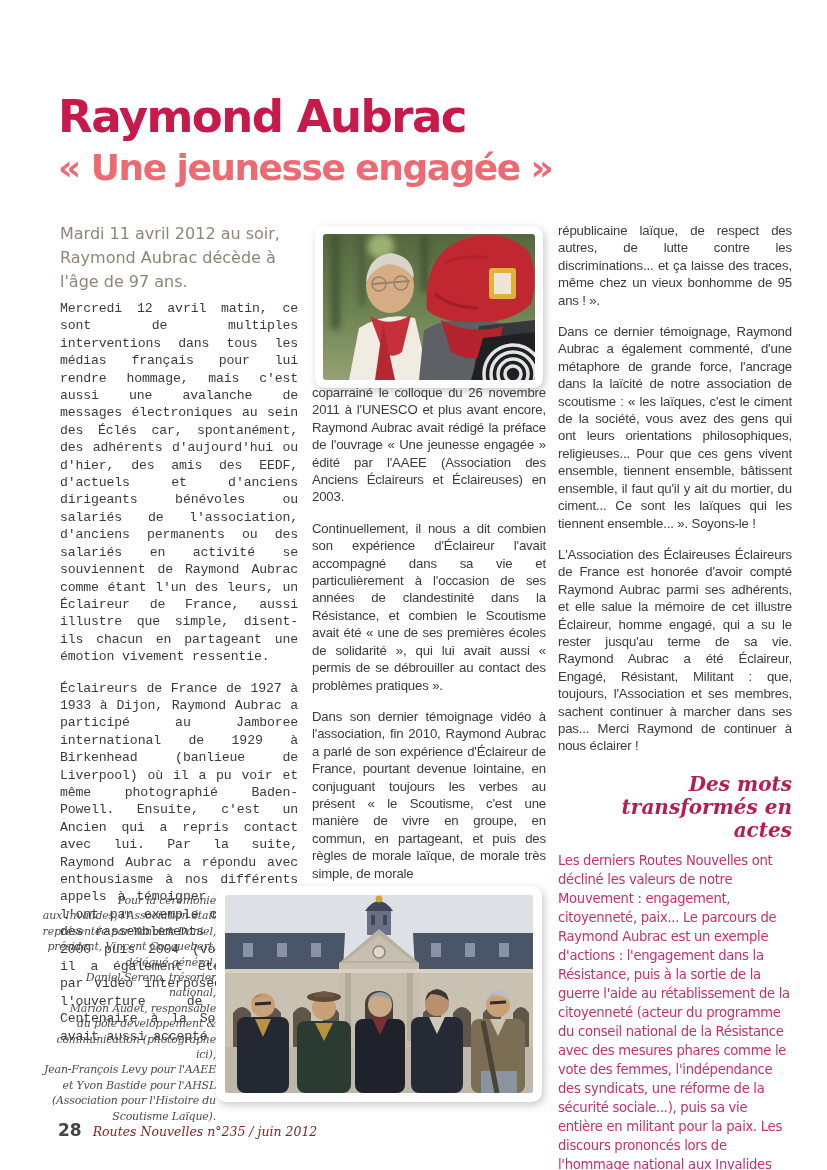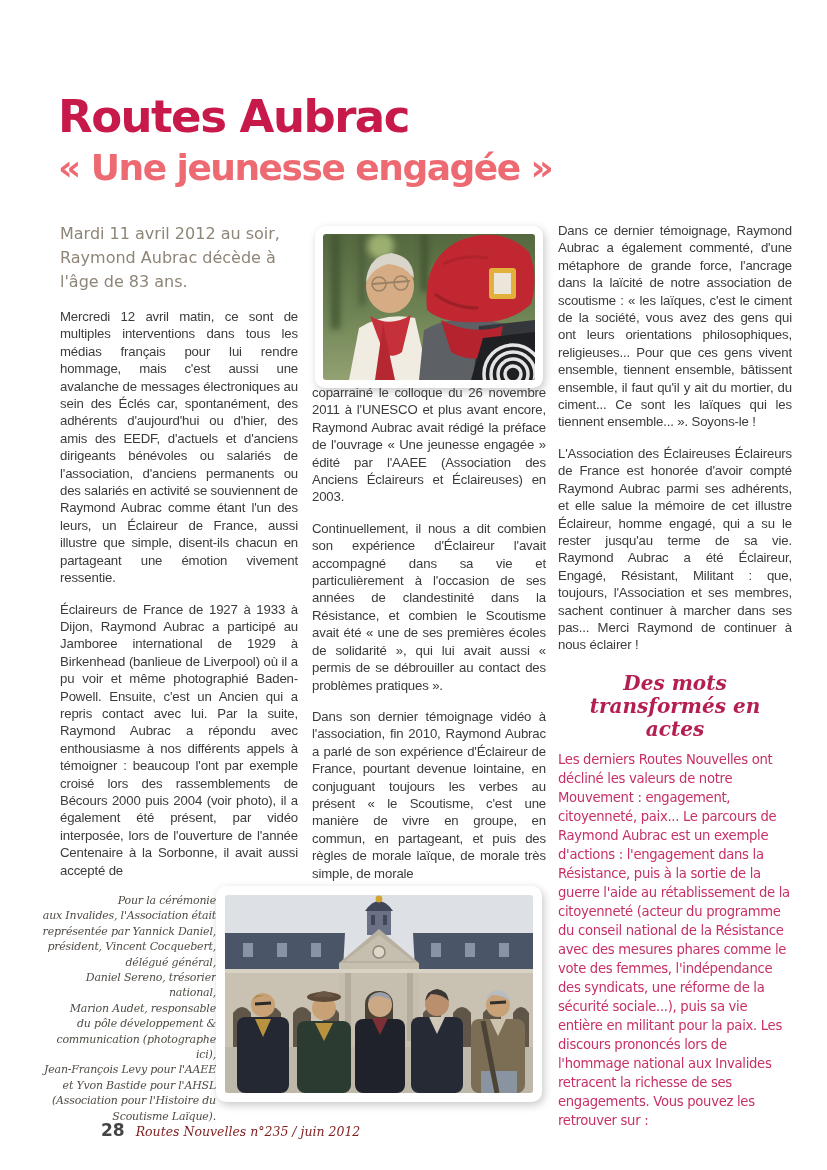--- a/index.html
+++ b/index.html
@@ -22,33 +22,33 @@
     white-space:nowrap;
   }
   
   .intro{
     position:absolute; left:60px; top:222px; width:244px;
     font-family:"DejaVu Sans", sans-serif;
     font-size:16px; line-height:24px; color:#8e8577;
   }
   
   .col{position:absolute; text-align:justify;}
-  .col1{left:60px;  top:308px; width:238px;}
+  .col1{left:60px;  top:300px; width:238px;font-family:Liberation Mono, monospace;}
   .col2{left:312px; top:384px; width:234px;}
   .col3{left:558px; top:222px; width:234px;}
   .para{
     font-size:13.2px; line-height:17.4px; letter-spacing:-0.15px;
     hyphens:auto; -webkit-hyphens:auto; margin:0 0 14px 0; color:#3b3b3b;
   }
   .para:last-child{margin-bottom:4px;}
   
   .sidebar-heading{
     margin-top:18px;
     font-family:"DejaVu Serif", serif; font-style:italic; font-weight:bold;
-    font-size:20px; line-height:23px; color:#b51e52; text-align:center;
+    font-size:20px; line-height:23px; color:#b51e52; text-align:right;
   }
   .sidebar-body{
     margin-top:9px; text-align:left;
     font-family:"DejaVu Sans", sans-serif;
     font-size:13.2px; line-height:19px; letter-spacing:-0.3px; color:#c73067;
   }
   
   .caption{
     position:absolute; left:38px; top:893px; width:178px;
     font-family:"DejaVu Serif", serif; font-style:italic;
@@ -63,36 +63,36 @@
   .photo-card svg{display:block; border-radius:3px;}
   .photo-top{left:315px; top:226px;}
   .photo-bottom{left:216px; top:886px; padding:9px;}
   
   .footer{
     position:absolute; left:58px; top:1120px;
     display:flex; align-items:baseline; gap:11px;
   }
   .footer-num{
     font-family:"DejaVu Sans", sans-serif; font-weight:bold;
-    font-size:17px; color:#454545;margin-left:43px;
+    font-size:17px; color:#454545;
   }
   .footer-issue{
     font-family:"DejaVu Serif", serif; font-style:italic;
     font-size:12.5px; color:#7f1d1d;
   }
 </style>
 </head>
 <body>
 
 <div class="page">
 
-  <div class="title">Routes Aubrac</div>
+  <div class="title">Raymond Aubrac</div>
   <div class="subtitle">« Une jeunesse engagée »</div>
 
-  <div class="intro">Mardi 11 avril 2012 au soir, Raymond Aubrac décède à l'âge de 83 ans.</div>
+  <div class="intro">Mardi 11 avril 2012 au soir, Raymond Aubrac décède à l'âge de 97 ans.</div>
 
   <div class="col col1">
     <p class="para">Mercredi 12 avril matin, ce sont de multiples interventions dans tous les médias français pour lui rendre hommage, mais c'est aussi une avalanche de messages électroniques au sein des Éclés car, spontanément, des adhérents d'aujourd'hui ou d'hier, des amis des EEDF, d'actuels et d'anciens dirigeants bénévoles ou salariés de l'association, d'anciens permanents ou des salariés en activité se souviennent de Raymond Aubrac comme étant l'un des leurs, un Éclaireur de France, aussi illustre que simple, disent-ils chacun en partageant une émotion vivement ressentie.</p>
     <p class="para">Éclaireurs de France de 1927 à 1933 à Dijon, Raymond Aubrac a participé au Jamboree international de 1929 à Birkenhead (banlieue de Liverpool) où il a pu voir et même photographié Baden-Powell. Ensuite, c'est un Ancien qui a repris contact avec lui. Par la suite, Raymond Aubrac a répondu avec enthousiasme à nos différents appels à témoigner : beaucoup l'ont par exemple croisé lors des rassemblements de Bécours 2000 puis 2004 (voir photo), il a également été présent, par vidéo interposée, lors de l'ouverture de l'année Centenaire à la Sorbonne, il avait aussi accepté de</p>
   </div>
 
   <div class="photo-card photo-top">
     <svg width="212" height="146" viewBox="0 0 212 146">
       <defs>
         <linearGradient id="forest" x1="0" y1="0" x2="0" y2="1">
@@ -144,20 +144,21 @@
     </svg>
   </div>
 
   <div class="col col2">
     <p class="para">coparrainé le colloque du 26 novembre 2011 à l'UNESCO et plus avant encore, Raymond Aubrac avait rédigé la préface de l'ouvrage « Une jeunesse engagée » édité par l'AAEE (Association des Anciens Éclaireurs et Éclaireuses) en 2003.</p>
     <p class="para">Continuellement, il nous a dit combien son expérience d'Éclaireur l'avait accompagné dans sa vie et particulièrement à l'occasion de ses années de clandestinité dans la Résistance, et combien le Scoutisme avait été « une de ses premières écoles de solidarité », qui lui avait aussi « permis de se débrouiller au contact des problèmes pratiques ».</p>
     <p class="para">Dans son dernier témoignage vidéo à l'association, fin 2010, Raymond Aubrac a parlé de son expérience d'Éclaireur de France, pourtant devenue lointaine, en conjuguant toujours les verbes au présent « le Scoutisme, c'est une manière de vivre en groupe, en commun, en partageant, et puis des règles de morale laïque, de morale très simple, de morale</p>
   </div>
 
   <div class="col col3">
+    <p class="para">républicaine laïque, de respect des autres, de lutte contre les discriminations... et ça laisse des traces, même chez un vieux bonhomme de 95 ans ! ».</p>
     <p class="para">Dans ce dernier témoignage, Raymond Aubrac a également commenté, d'une métaphore de grande force, l'ancrage dans la laïcité de notre association de scoutisme : « les laïques, c'est le ciment de la société, vous avez des gens qui ont leurs orientations philosophiques, religieuses... Pour que ces gens vivent ensemble, tiennent ensemble, bâtissent ensemble, il faut qu'il y ait du mortier, du ciment... Ce sont les laïques qui les tiennent ensemble... ». Soyons-le !</p>
     <p class="para">L'Association des Éclaireuses Éclaireurs de France est honorée d'avoir compté Raymond Aubrac parmi ses adhérents, et elle salue la mémoire de cet illustre Éclaireur, homme engagé, qui a su le rester jusqu'au terme de sa vie. Raymond Aubrac a été Éclaireur, Engagé, Résistant, Militant : que, toujours, l'Association et ses membres, sachent continuer à marcher dans ses pas... Merci Raymond de continuer à nous éclairer !</p>
     <div class="sidebar-heading">Des mots transformés en actes</div>
     <div class="sidebar-body"><span>Les derniers Routes Nouvelles ont décliné les valeurs de notre Mouvement : engagement, citoyenneté, paix... Le parcours de Raymond Aubrac est un exemple d'actions : l'engagement dans la Résistance, puis à la sortie de la guerre l'aide au rétablissement de la citoyenneté (acteur du programme du conseil national de la Résistance avec des mesures phares comme le vote des femmes, l'indépendance des syndicats, une réforme de la sécurité sociale...), puis sa vie entière en militant pour la paix. Les discours prononcés lors de l'hommage national aux Invalides retracent la richesse de ses engagements. Vous pouvez les retrouver sur :</span></div>
   </div>
 
   <div class="caption">Pour la cérémonie
 aux Invalides, l'Association était
 représentée par Yannick Daniel,
 président, Vincent Cocquebert,

